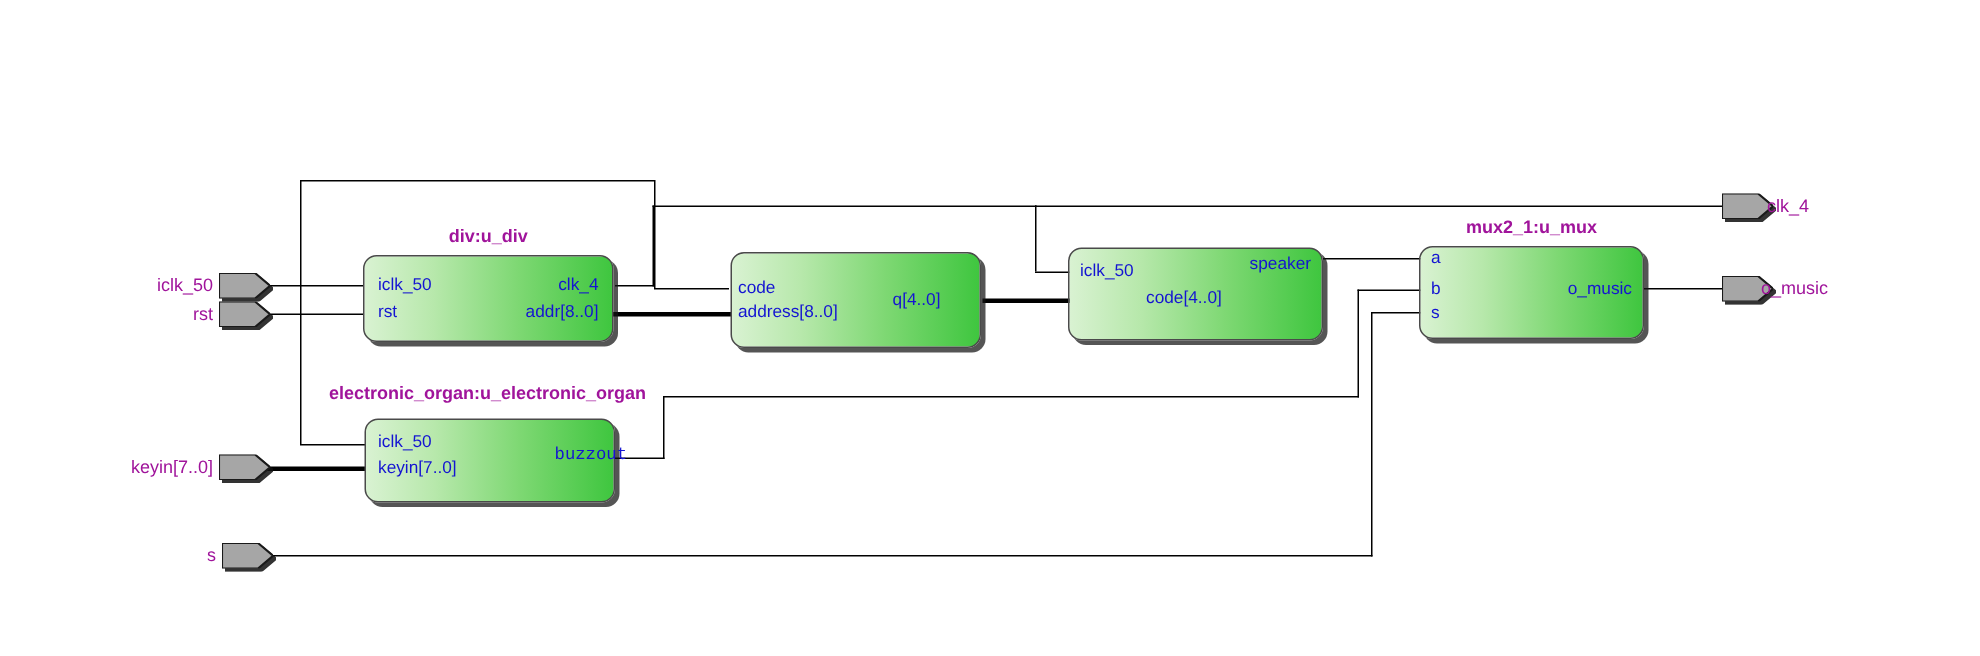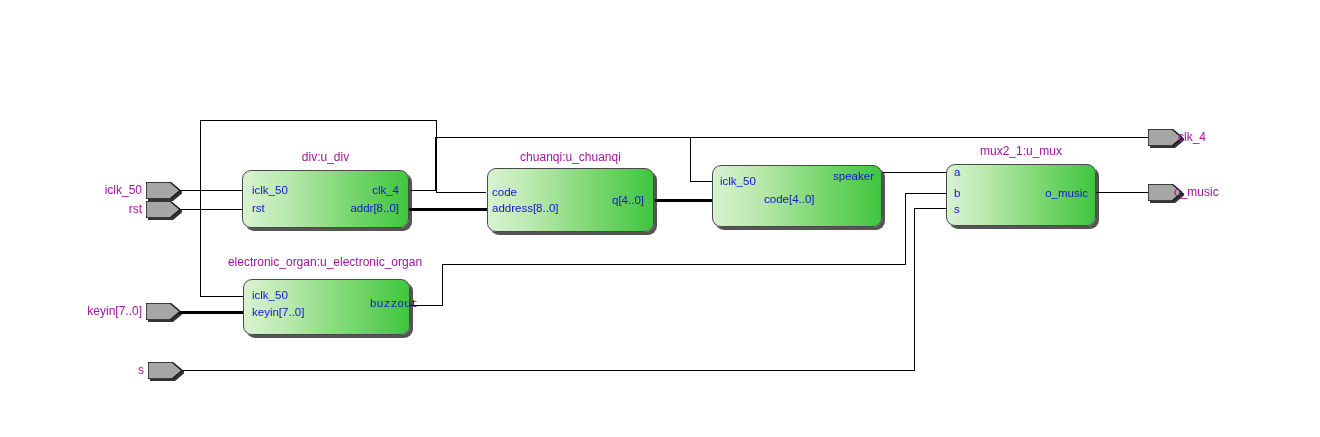--- a/index.html
+++ b/index.html
@@ -38,20 +38,21 @@
   }
   .block-title {
     position: absolute;
     left: 0;
     width: 100%;
     text-align: center;
     color: #a0149b;
     font-size: 12px;
     font-family: "Liberation Sans", sans-serif;
     white-space: nowrap;
+    font-weight: bold;
   }
   .port {
     position: absolute;
     color: #1414d2;
     font-size: 11.5px;
     font-family: "Liberation Sans", sans-serif;
     white-space: nowrap;
   }
   .port.left  { text-align: left; }
   .port.right { text-align: right; }
@@ -125,24 +126,23 @@
   <div class="block" style="left:242px; top:170px; width:167px; height:58px;">
   </div>
   <div class="block-title" style="left:242px; top:150px; width:167px;">div:u_div</div>
   <div class="port left" style="left:252px; top:184px; width:90px;">iclk_50</div>
   <div class="port left" style="left:252px; top:202px; width:90px;">rst</div>
   <div class="port right" style="left:309px; top:184px; width:90px;">clk_4</div>
   <div class="port right" style="left:309px; top:202px; width:90px;">addr[8..0]</div>
 
   <div class="block" style="left:487px; top:168px; width:167px; height:64px;">
   </div>
-  <div class="block-title" style="left:487px; top:150px; width:167px;">chuanqi:u_chuanqi</div>
   <div class="port left" style="left:492px; top:186px; width:100px;">code</div>
   <div class="port left" style="left:492px; top:202px; width:100px;">address[8..0]</div>
-  <div class="port right" style="left:554px; top:194px; width:90px;">q[4..0]</div>
+  <div class="port right" style="left:537px; top:194px; width:90px;">q[4..0]</div>
 
   <div class="block" style="left:712px; top:165px; width:170px; height:62px;">
   </div>
   <div class="port left" style="left:720px; top:175px; width:90px;">iclk_50</div>
   <div class="port left" style="left:720px; top:193px; width:90px;margin-left:44px;">code[4..0]</div>
   <div class="port right" style="left:782px; top:170px; width:92px;">speaker</div>
 
   <div class="block" style="left:946px; top:164px; width:150px; height:62px;">
   </div>
   <div class="block-title" style="left:946px; top:144px; width:150px;">mux2_1:u_mux</div>

